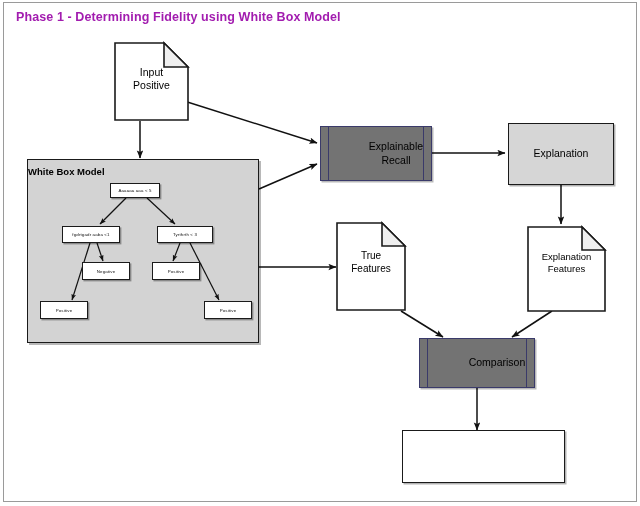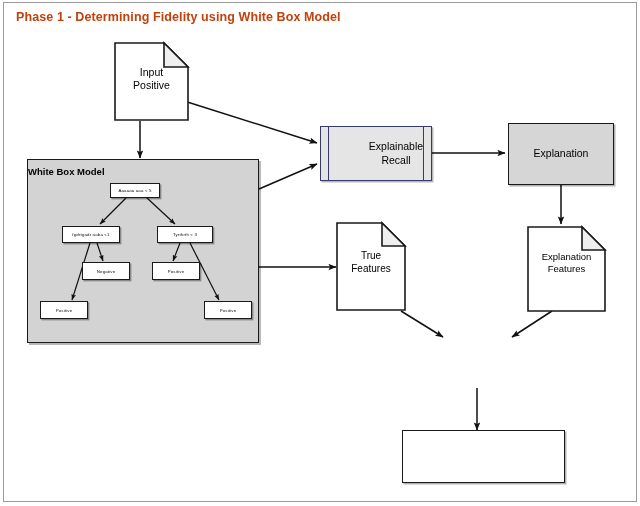--- a/index.html
+++ b/index.html
@@ -25,21 +25,21 @@
     height: 500px;
     border: 1px solid #9a9a9a;
     box-sizing: border-box;
   }
   #title {
     position: absolute;
     left: 16px;
     top: 10px;
     font-size: 12.5px;
     font-weight: bold;
-    color: #c2410c;
+    color: #a21caf;
     letter-spacing: 0.1px;
     white-space: nowrap;
   }
 
   
   .node {
     position: absolute;
     box-sizing: border-box;
     display: flex;
     align-items: center;
@@ -60,21 +60,21 @@
   }
   .panel {
     border: 1.6px solid #1a1a1a;
     background: #d3d3d3;
     box-shadow: 2px 2px 0 rgba(0,0,0,0.28);
   }
 
   
   .process {
     border: 1.4px solid #3a3a6a;
-    background: #e5e5e5;
+    background: #737373;
     box-shadow: 1.5px 1.5px 0 rgba(0,0,0,0.28);
     padding-left: 40px;
   }
   .process::before,
   .process::after {
     content: "";
     position: absolute;
     top: 0;
     bottom: 0;
     width: 0;
@@ -263,19 +263,22 @@
     <svg class="doc-svg" viewBox="0 0 79 86" preserveAspectRatio="none">
       <path d="M1,1 L55,1 L78,24 L78,85 L1,85 Z" fill="#ffffff" stroke="#1a1a1a" stroke-width="1.6" vector-effect="non-scaling-stroke"></path>
       <path d="M55,1 L55,24 L78,24 Z" fill="#efefef" stroke="#1a1a1a" stroke-width="1.6" vector-effect="non-scaling-stroke"></path>
     </svg>
     <div class="doc-label" style="top:25px; font-size:9.5px;">
       <div>Explanation</div>
       <div>Features</div>
     </div>
   </div>
 
+  <div class="node process" style="left:419px; top:338px; width:116px; height:50px; font-size:10.5px;">
+    <span>Comparison</span>
+  </div>
 
   <div class="node plain-box" style="left:402px; top:430px; width:163px; height:53px; font-size:10.5px;">
     <div>
     </div>
   </div>
 
 </div>
 
 </body></html>

